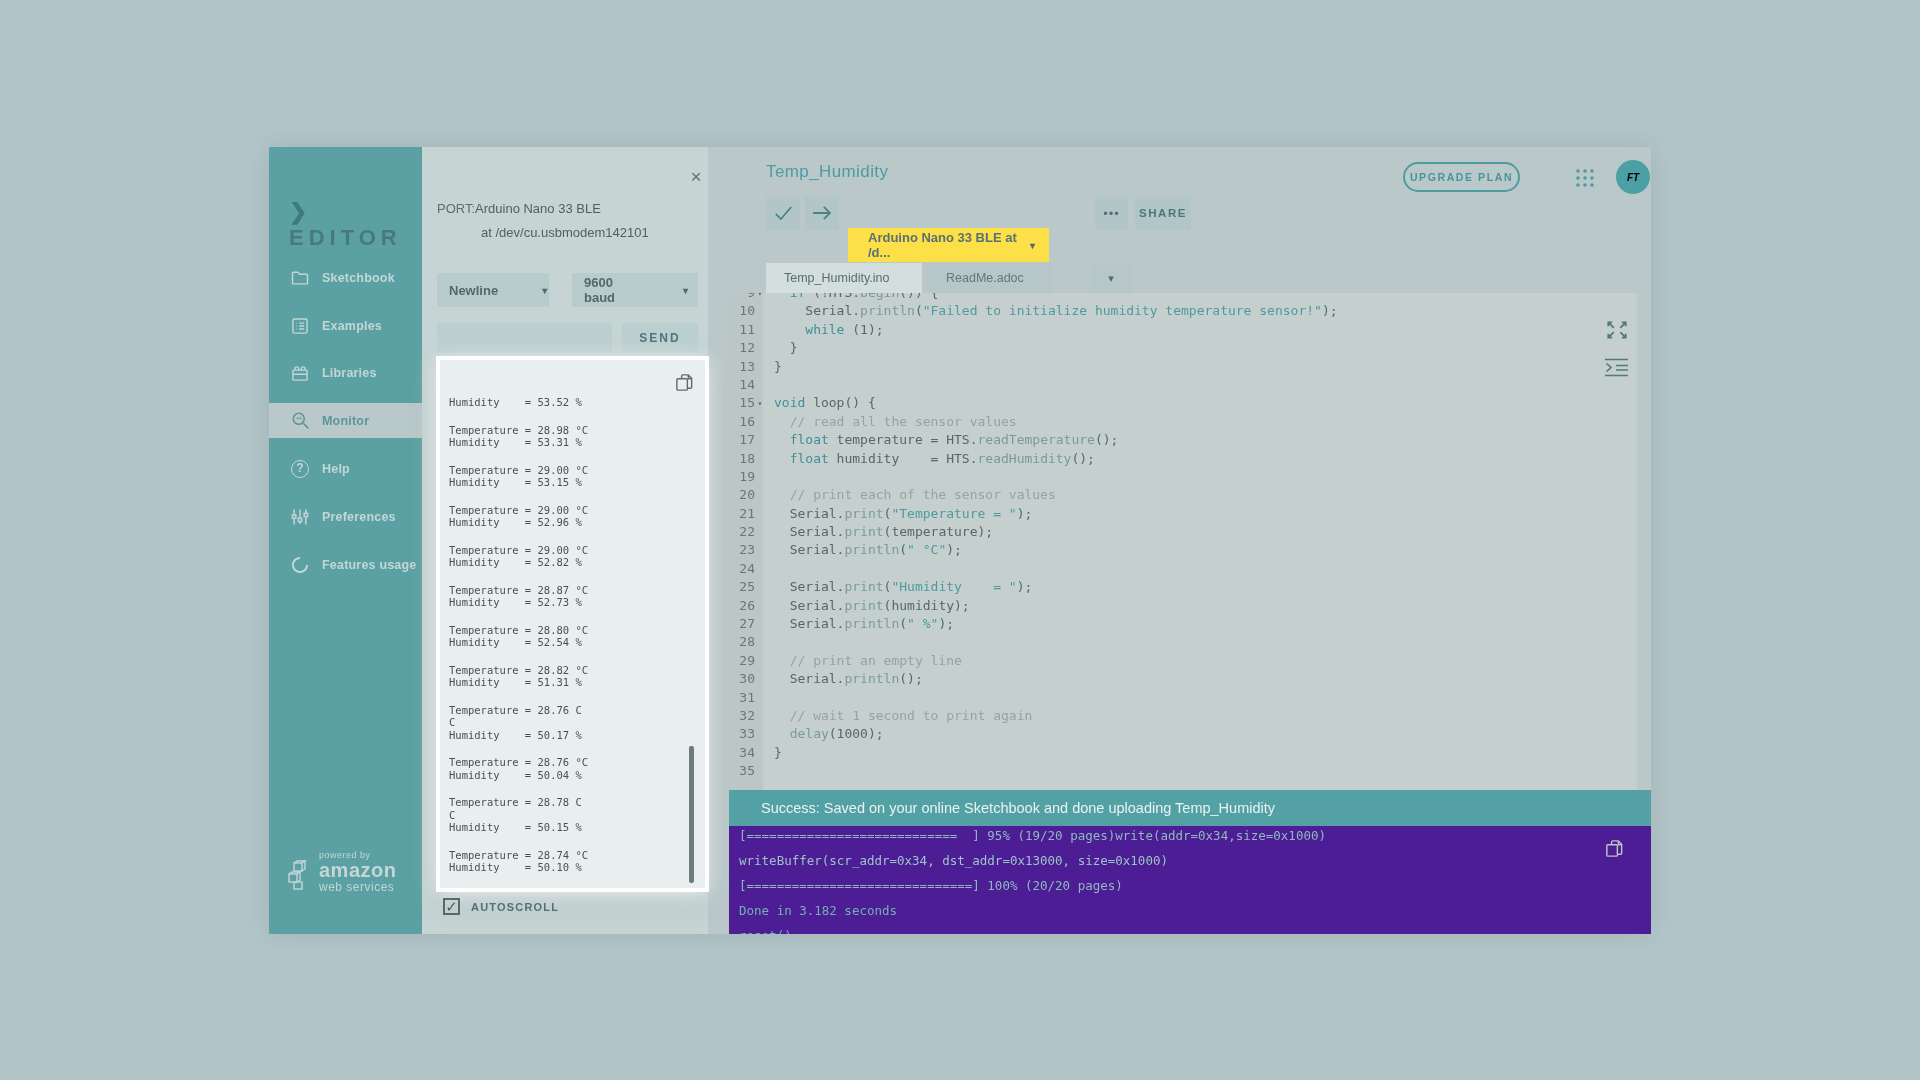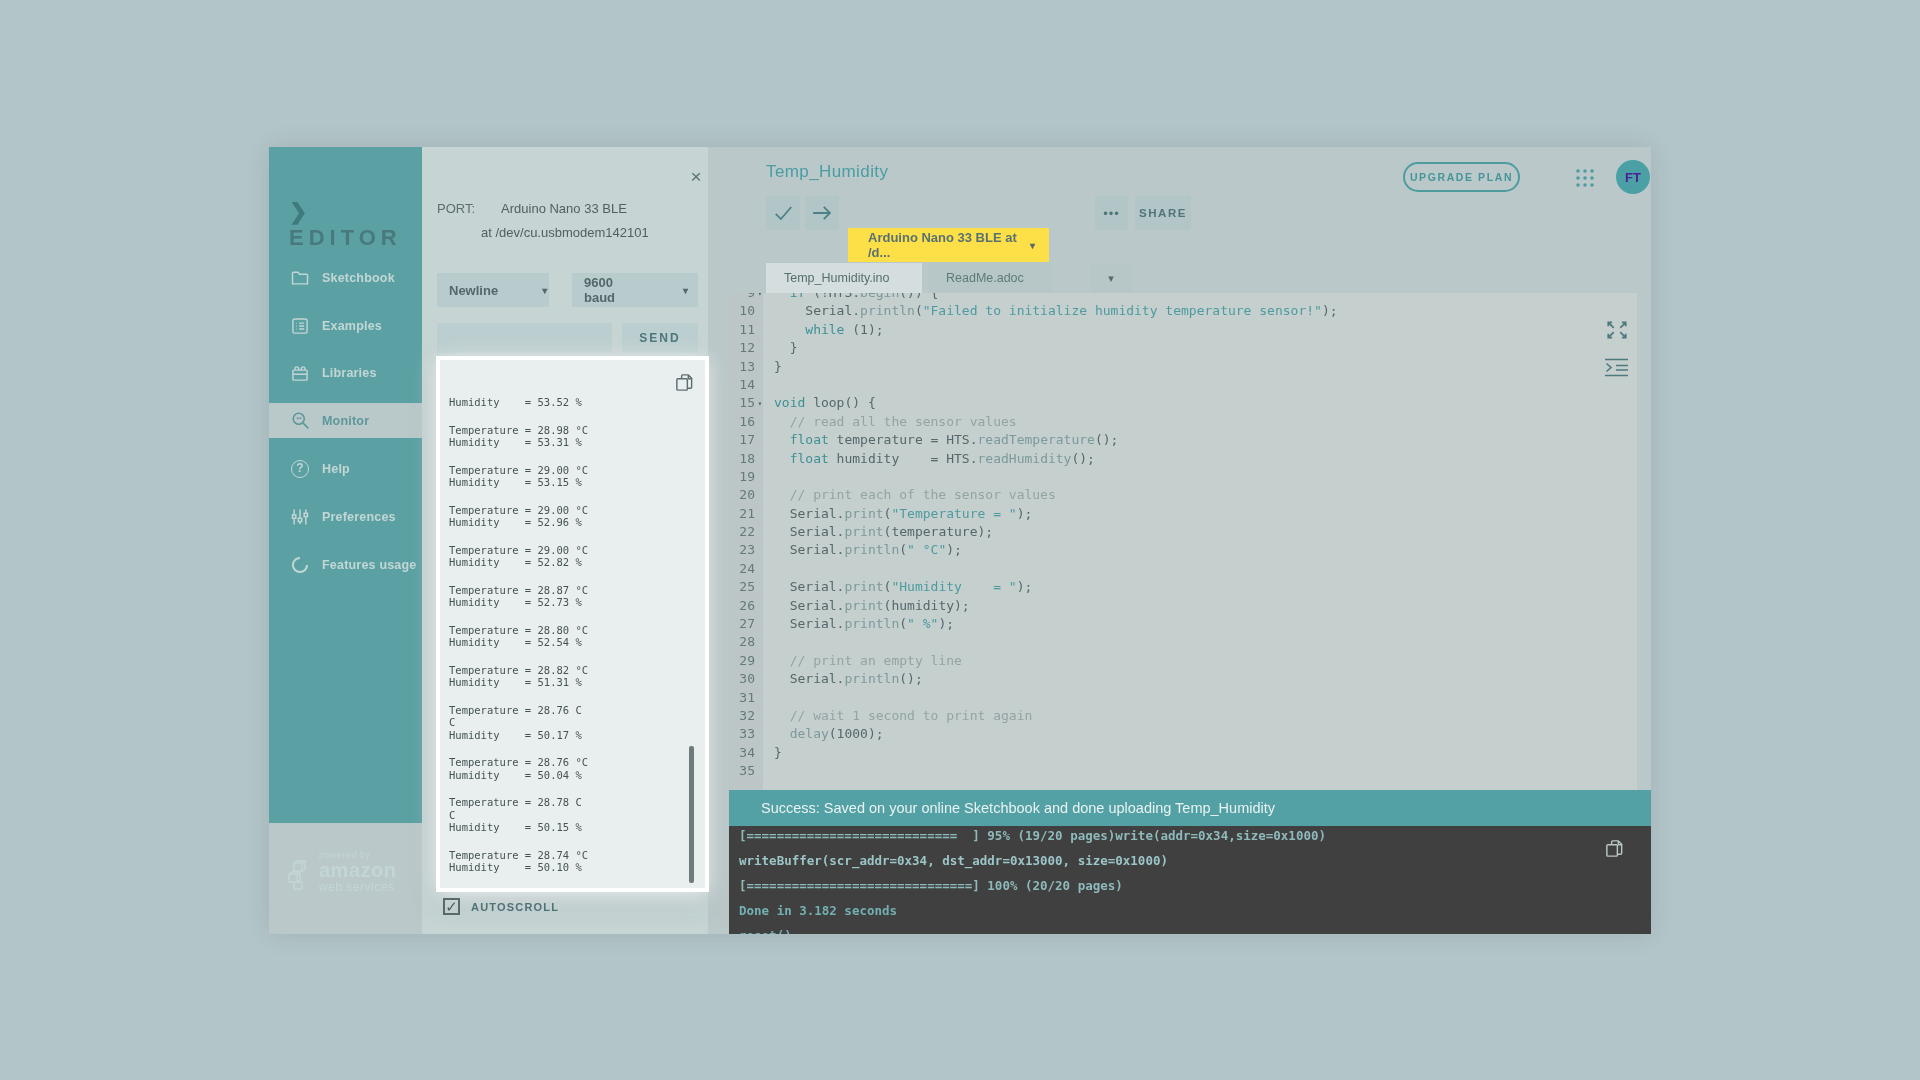--- a/index.html
+++ b/index.html
@@ -2,21 +2,21 @@
 <html><head>
 <meta charset="utf-8">
 <style>
   * { margin:0; padding:0; box-sizing:border-box; }
   html,body { width:1920px; height:1080px; overflow:hidden; background:#b2c5c8;
               font-family:"Liberation Sans", sans-serif; }
   #window { position:absolute; left:269px; top:147px; width:1382px; height:787px;
             background:#bbc8c9; box-shadow:0 0 24px rgba(0,0,0,0.10); }
 
   
-  #sidebar { position:absolute; left:0; top:0; width:153px; height:676px; background:#5ba1a3;padding-left:9px; }
+  #sidebar { position:absolute; left:0; top:0; width:153px; height:787px; background:#5ba1a3;padding-left:9px; }
   #logo { position:absolute; left:20px; top:52px; font-size:22px; font-weight:bold;
           color:rgba(56,90,92,0.55); letter-spacing:5px; }
   #logo .chev { color:#3f7b7e; margin-right:4px; letter-spacing:0; }
   .nav-item { position:absolute; left:0; width:153px; height:34px; display:flex; align-items:center;
               padding-left:20px; color:#c3d6d6; cursor:pointer; }
   .nav-item .nav-icon { width:22px; height:22px; display:inline-flex; align-items:center;
               justify-content:center; margin-right:11px; color:#c3d6d6; }
   .nav-item .nav-label { font-size:12.5px; font-weight:bold; letter-spacing:0.2px; }
   .nav-item.selected { background:#b9c8c9; height:35px; }
   .nav-item.selected .nav-label, .nav-item.selected .nav-icon { color:#5e979a; }
@@ -26,21 +26,21 @@
   #aws .cubes { margin-right:6px; margin-top:10px; color:#c2d6d6; }
   #aws .powered { font-size:9px; letter-spacing:0.5px; }
   #aws .amazon { font-size:20px; font-weight:bold; line-height:20px; letter-spacing:0.5px; }
   #aws .webs { font-size:12px; letter-spacing:0.5px; }
 
   
   #monitor-panel { position:absolute; left:153px; top:0; width:286px; height:787px; background:#c6d4d4; }
   #monitor-close { position:absolute; left:262px; top:18px; width:24px; height:24px; font-size:19px;
                    color:#5c7476; text-align:center; line-height:24px; cursor:pointer; }
   #port-row { position:absolute; left:15px; top:54px; font-size:13px; color:#505f61; }
-  #port-row .plabel { color:#5c6e70; margin-right:26px; }
+  #port-row .plabel { color:#5c6e70; margin-right:0; }
   #port-path { position:absolute; left:59px; top:78px; font-size:13px; color:#505f61; }
   .dropdown { position:absolute; height:34px; background:#b9cccd; display:flex; align-items:center;
               justify-content:space-between; padding:0 10px 0 12px; font-size:13px; font-weight:bold;
               color:#52686b; cursor:pointer;gap:44px; }
   .caret { font-size:10px; color:#55696b; }
   #dd-lineending { left:15px; top:126px; width:112px; }
   #dd-baud { left:150px; top:126px; width:126px; }
   #send-input { position:absolute; left:15px; top:176px; width:175px; height:30px; border:none;
                 background:#bccfd0; outline:none; padding:0 8px; font-size:13px; color:#42555a; }
   #send-btn { position:absolute; left:200px; top:176px; width:76px; height:30px; background:#bccfd0;
@@ -79,22 +79,22 @@
   #more-btn { position:absolute; left:387px; top:49px; width:33px; height:34px; background:#b3c6c7;
               border:none; color:#4f7579; font-size:13px; letter-spacing:1px; cursor:pointer; }
   #share-btn { position:absolute; left:427px; top:49px; width:56px; height:34px; background:#b3c6c7;
                border:none; font-size:11.5px; font-weight:bold; letter-spacing:1.5px; color:#4f7579;
                cursor:pointer; }
   #upgrade-btn { position:absolute; left:695px; top:15px; width:117px; height:30px; background:transparent;
                  border:2px solid #4f9ca0; border-radius:16px; font-size:10.5px; font-weight:bold;
                  letter-spacing:1.6px; color:#45969b; cursor:pointer; }
   #grid-icon { position:absolute; left:866px; top:20px; color:#4f9ca0; cursor:pointer; }
   #avatar { position:absolute; left:908px; top:13px; width:34px; height:34px; border-radius:50%;
-            background:#4aa0a4; color:#4c1d95; font-size:13px; font-weight:bold; display:flex;
-            align-items:center; justify-content:center; cursor:pointer; }
+            background:#4aa0a4; color:#000000; font-size:10px; font-weight:bold; display:flex;
+            align-items:center; justify-content:center; cursor:pointer;font-style:italic; }
 
   
   #tab-row { position:absolute; left:0; top:116px; height:30px; width:943px; }
   .tab { position:absolute; top:0; height:30px; display:flex; align-items:center; padding:0 18px;
          font-size:12.5px; color:#5d7a7c; background:#b7c7c8; cursor:pointer; }
   .tab.active { background:#d5dede; color:#566e70; }
   #tab-caret { position:absolute; left:382px; top:0; width:42px; height:30px; background:#b7c7c8;
                border:none; color:#55696b; font-size:11px; cursor:pointer; }
 
   
@@ -108,22 +108,22 @@
   .code-line .fold { width:10px; text-align:center; font-size:8px; color:#51666a; flex:none; line-height:20px; }
   .code-line .code-text { white-space:pre; padding-left:9px; }
   .tok-p { color:#55676a; } .tok-k { color:#3d9094; } .tok-s { color:#4d9ba0; }
   .tok-c { color:#93a4a4; } .tok-m { color:#7b9a9c;text-align:center; }
   #expand-icon { position:absolute; left:897px; top:173px; color:#4f7a7d; cursor:pointer; }
   #console-toggle-icon { position:absolute; left:896px; top:211px; color:#4f7a7d; cursor:pointer; }
 
   
   #banner { position:absolute; left:21px; top:643px; width:922px; height:36px; background:#53a1a5;
             display:flex; align-items:center; padding-left:32px; font-size:14.5px; color:#e9f3f3; }
-  #console { position:absolute; left:21px; top:679px; width:922px; height:108px; background:#404040;
-             overflow:hidden;font-weight:bold; }
+  #console { position:absolute; left:21px; top:679px; width:922px; height:108px; background:#4c1d95;
+             overflow:hidden; }
   #console-output { position:absolute; left:10px; top:-3px; font-family:"DejaVu Sans Mono", monospace;
                     font-size:12.5px; }
   .console-line { white-space:pre; line-height:25px; color:#8fbabc; }
   .console-line:nth-child(2) { color:#9cc5c7; }
   .console-line:nth-child(4), .console-line:nth-child(5) { color:#74b0b3; }
   #console-copy { position:absolute; right:26px; top:12px; color:#b9c6c6; cursor:pointer; }
   svg { display:block; }
 </style>
 </head>
 <body>

